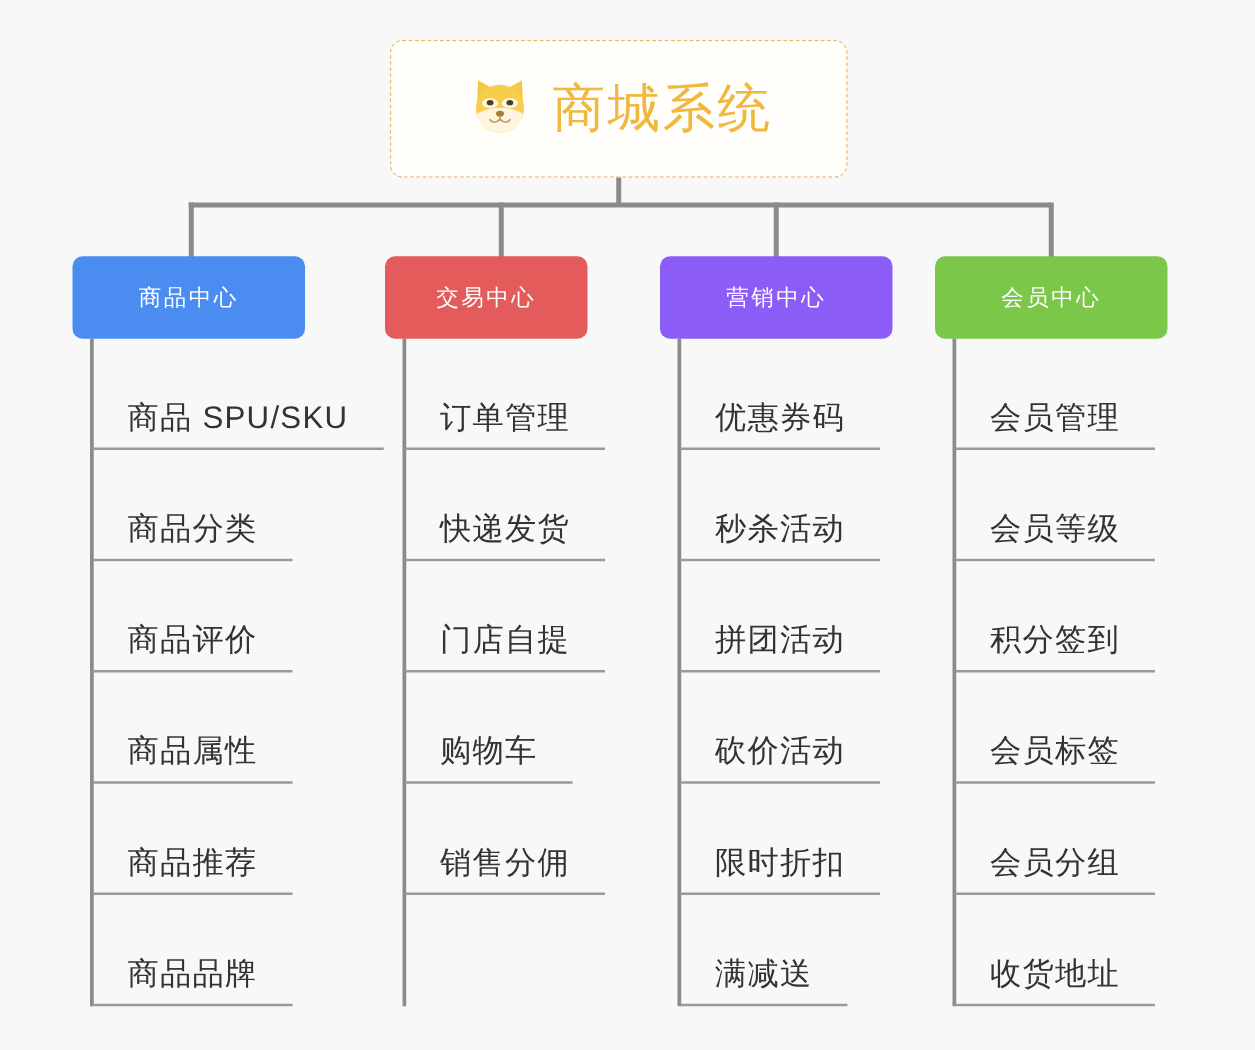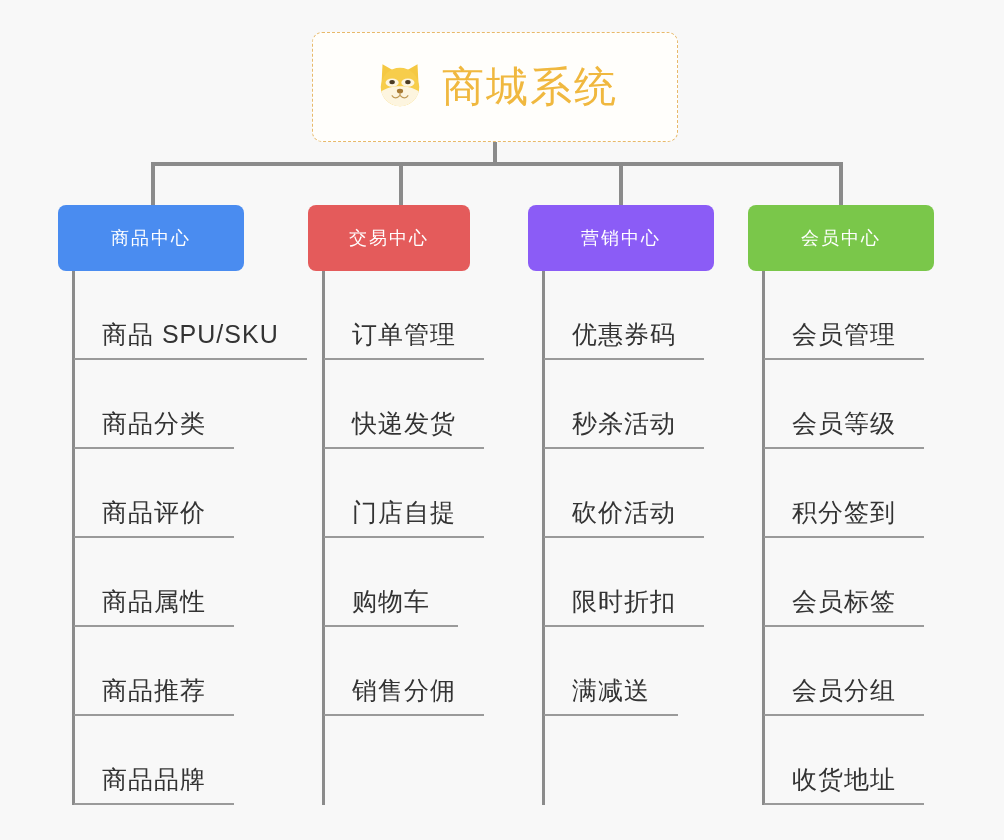--- a/index.html
+++ b/index.html
@@ -211,20 +211,23 @@
     </div>
     <div class="trunk" style="height:534px;"></div>
     <div class="leaf-list">
       <div class="leaf">
           <span class="leaf-inner"><span class="leaf-label">优惠券码</span></span>
         </div>
       <div class="leaf">
           <span class="leaf-inner"><span class="leaf-label">秒杀活动</span></span>
         </div>
       <div class="leaf">
+          <span class="leaf-inner"><span class="leaf-label">拼团活动</span></span>
+        </div>
+      <div class="leaf">
           <span class="leaf-inner"><span class="leaf-label">砍价活动</span></span>
         </div>
       <div class="leaf">
           <span class="leaf-inner"><span class="leaf-label">限时折扣</span></span>
         </div>
       <div class="leaf">
           <span class="leaf-inner"><span class="leaf-label">满减送</span></span>
         </div>
     </div>
   </div>

